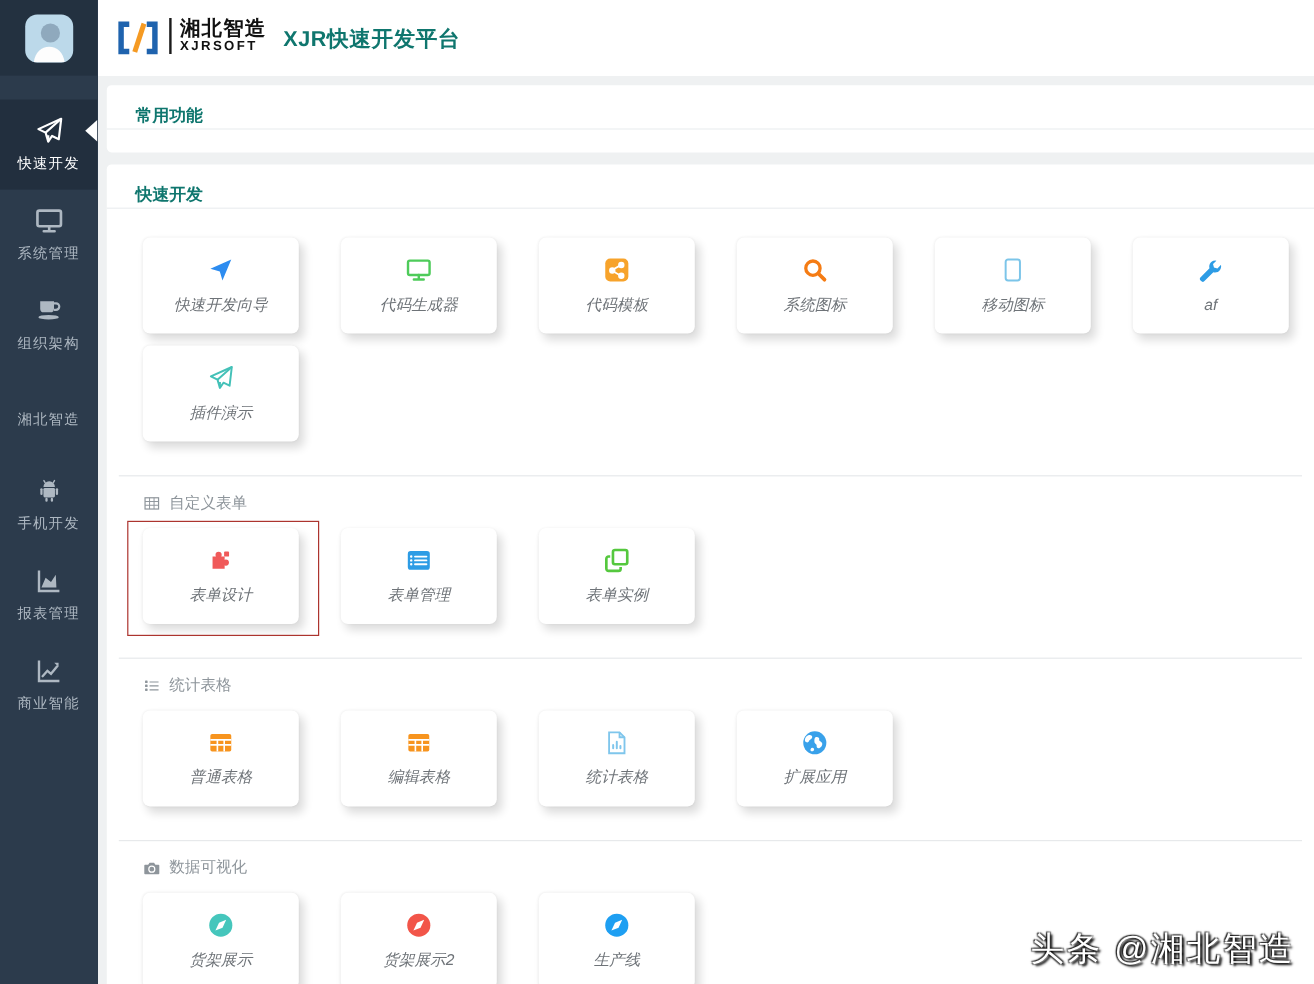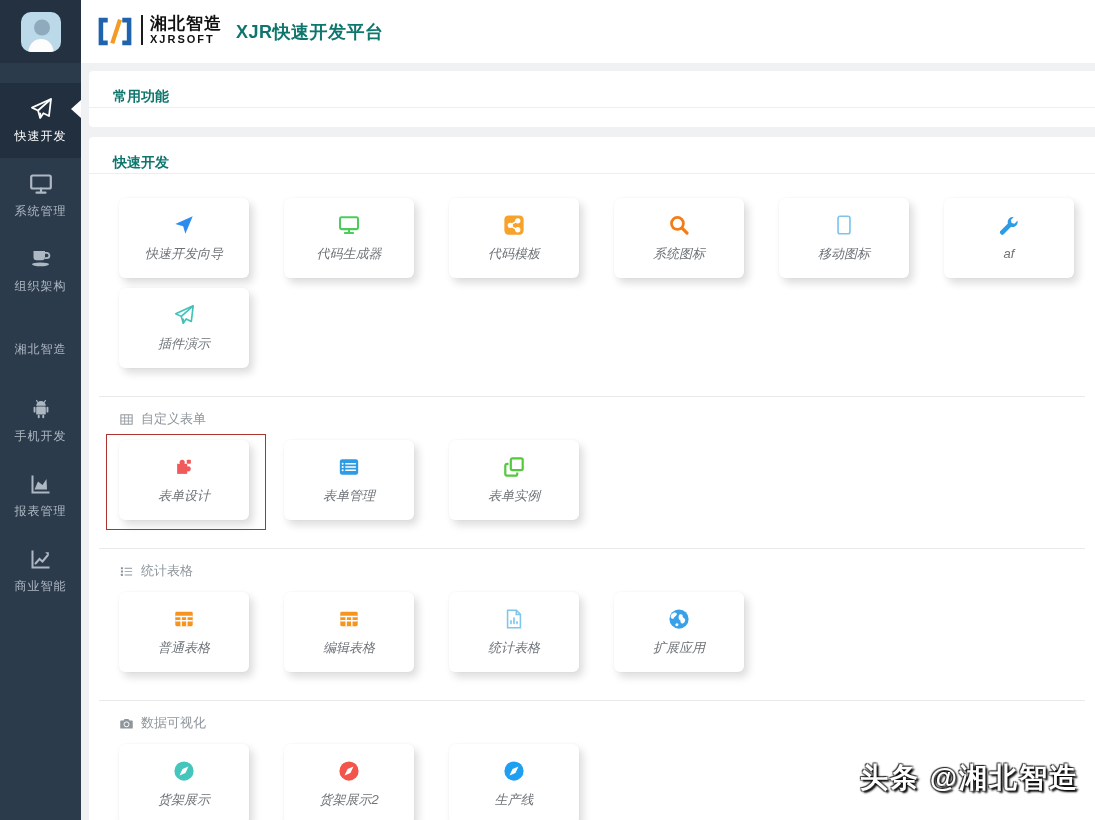--- a/index.html
+++ b/index.html
@@ -43,21 +43,21 @@
   .card { width: 130px; height: 80px; background: #fff; border-radius: 6px;
           box-shadow: 4px 5px 8px rgba(0,0,0,.14), 0 0 2px rgba(0,0,0,.05);
           display: flex; flex-direction: column; align-items: center; justify-content: center; gap: 9px; cursor: pointer; font-style: italic; }
   .card-icon svg { width: 22px; height: 22px; display: block; }
   .card-label { font-size: 13px; color: #6e7378; }
   .sel-wrap { position: relative; }
   .sel-wrap::after { content: ""; position: absolute; top: -6px; bottom: -10px; left: -13px; right: -17px;
                      border: 1px solid var(--sel, #ac342e); pointer-events: none; }
 
   
-  .watermark { position: fixed; right: 16px; bottom: 23px; font-size: 28px; font-weight: bold; color: #fff; letter-spacing: 2px; z-index: 20;
+  .watermark { position: fixed; right: 16px; bottom: 10px; font-size: 28px; font-weight: normal; color: #fff; letter-spacing: 2px; z-index: 20;
                text-shadow: 2px 2px 2px #000, -1px -1px 1px rgba(0,0,0,.75), 1px -1px 1px rgba(0,0,0,.55), -1px 1px 1px rgba(0,0,0,.55); }
 </style>
 </head>
 <body>
 
 <aside class="sidebar">
   <div class="sidebar-head">
     <div class="avatar">
       <svg viewBox="0 0 40 40">
         <circle cx="21" cy="15.5" r="8" fill="#8fa9bd"></circle>

